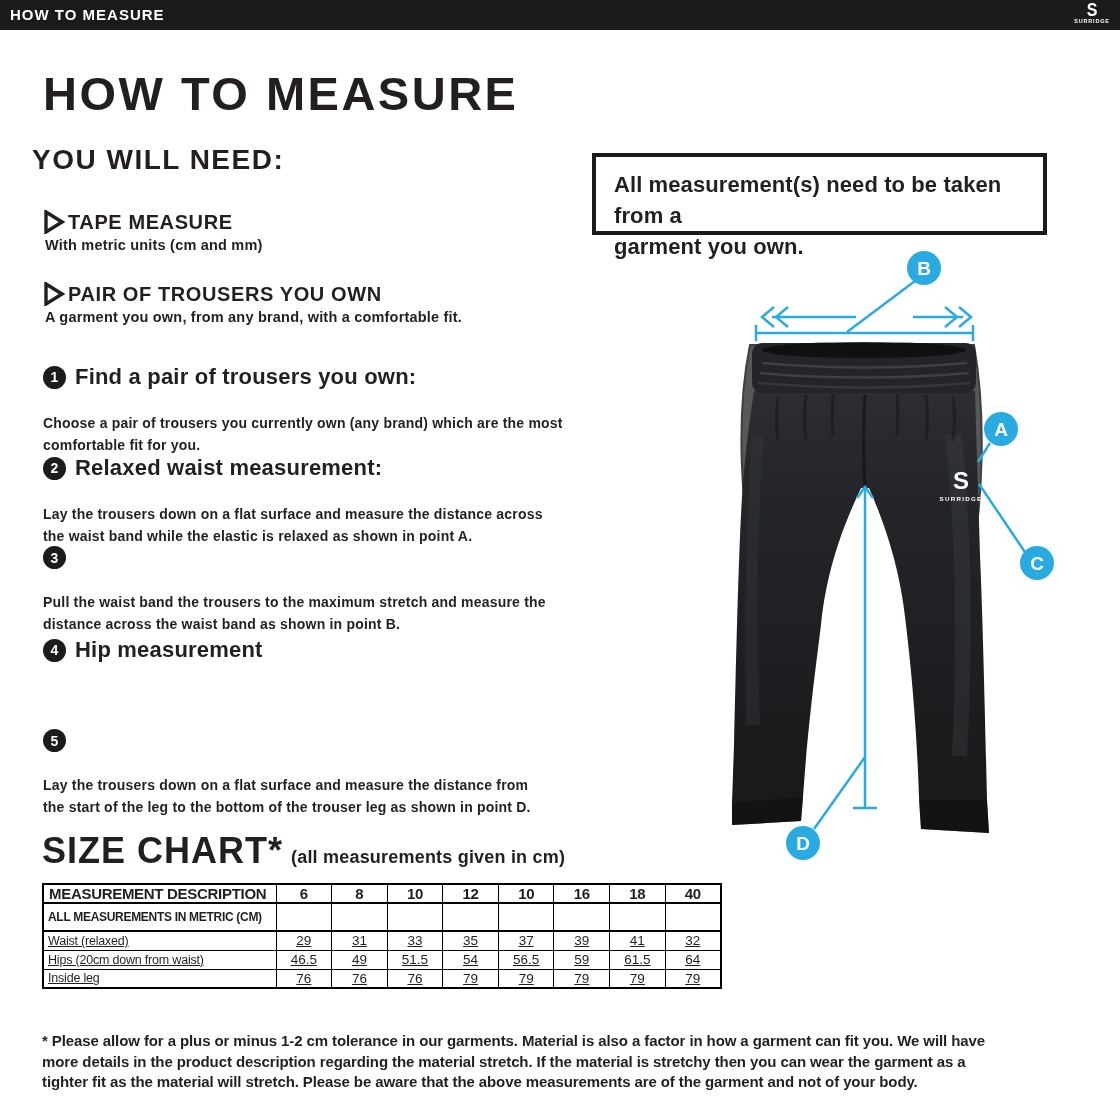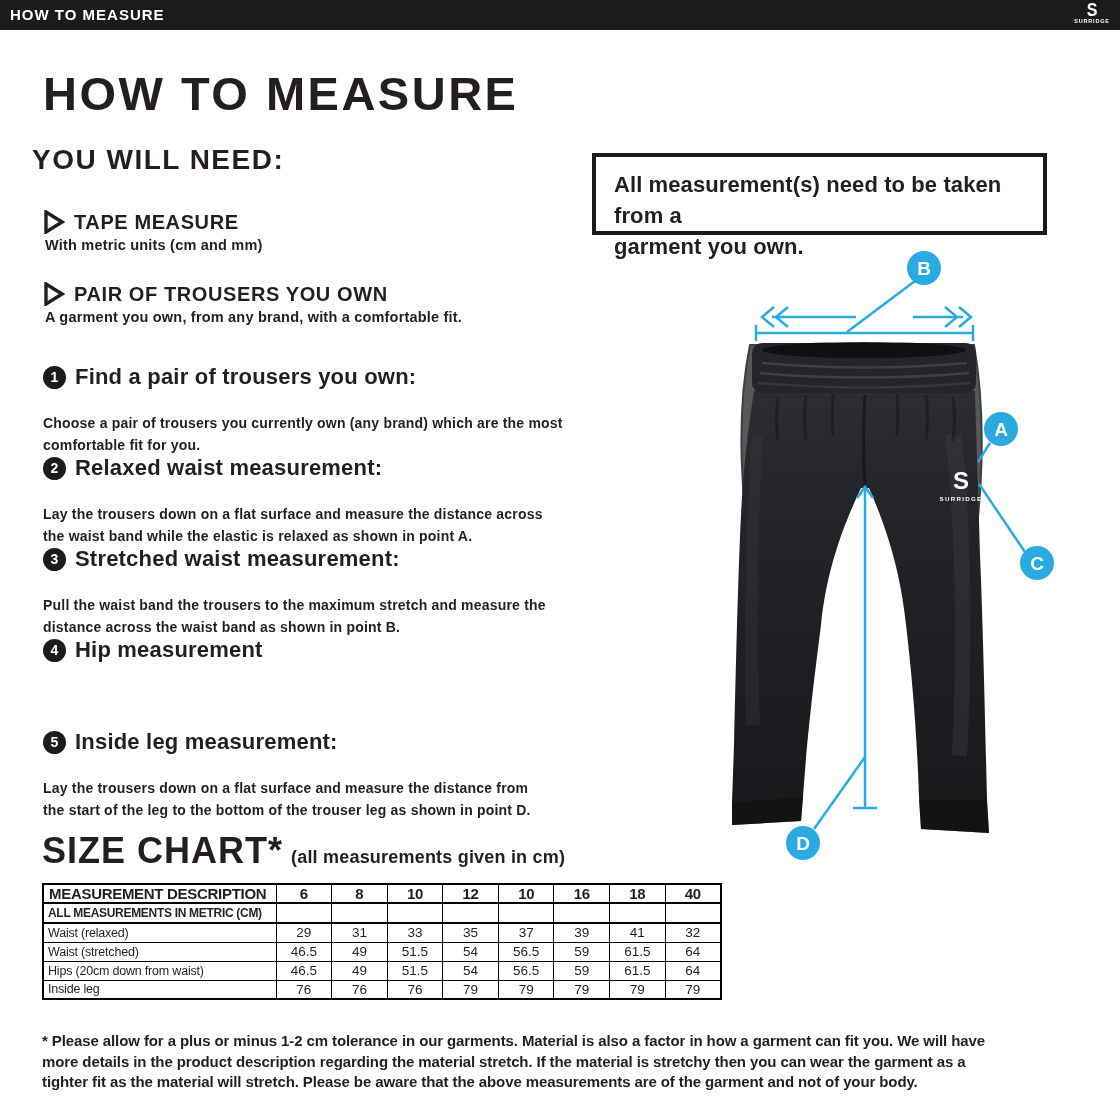--- a/index.html
+++ b/index.html
@@ -14,21 +14,21 @@
   .topbar-logo { position:absolute; right:8px; top:1px; width:40px; height:28px; text-align:center; }
   .topbar-logo .s { display:block; color:#fff; font-weight:bold; font-size:16px; line-height:17px;
                     transform:scaleY(1.15); }
   .topbar-logo .name { display:block; color:#fff; font-size:5.5px; font-weight:bold; letter-spacing:0.8px; }
 
   
   .h1 { position:absolute; left:43px; top:66px; font-size:47px; font-weight:bold; letter-spacing:2.5px; }
   .h2-need { position:absolute; left:32px; top:144px; font-size:28px; font-weight:bold; letter-spacing:1.5px; }
 
   .need-item { position:absolute; left:43px; }
-  .need-item .row { display:flex; align-items:center; gap:9px; }
+  .need-item .row { display:flex; align-items:center; gap:3px; }
   .need-item .title { font-size:20px; font-weight:bold; letter-spacing:0.6px; }
   .need-item .desc { margin-top:3px; font-size:14.5px; font-weight:bold; letter-spacing:0.2px; padding-left:2px; }
   .tri-icon svg { display:block; }
 
   .step { position:absolute; left:43px; width:600px; }
   .step .head { display:flex; align-items:center; gap:9px; }
   .num-badge { flex:0 0 auto; width:23px; height:23px; border-radius:50%; background:#1c1c1c; color:#fff;
                font-size:14px; font-weight:bold; display:flex; align-items:center; justify-content:center; }
   .step .title { font-size:22px; font-weight:bold; letter-spacing:0.2px; }
   .step .body { margin-top:23px; font-size:14px; line-height:21.5px; font-weight:bold;
@@ -45,23 +45,23 @@
   .size-chart-head .small { font-size:18px; font-weight:bold; margin-left:8px; letter-spacing:0.2px; }
 
   table.chart { position:absolute; left:42px; top:883px; border-collapse:collapse; table-layout:fixed;
                 width:678px; }
   table.chart col.lab { width:233px; }
   table.chart col.val { width:55.6px; }
   table.chart th, table.chart td { border:1px solid #000; overflow:hidden; }
   table.chart { border:2px solid #000; }
   tr.hdr th { height:19px; font-size:15px; font-weight:bold; border-bottom:2px solid #000; letter-spacing:-0.3px; }
   tr.hdr th.lab { text-align:left; padding-left:5px; }
-  tr.metric td { height:20px; border-bottom:2px solid #000;margin-left:29px; }
+  tr.metric td { height:28px; border-bottom:2px solid #000;margin-left:29px; }
   tr.metric td.lab { font-size:12px; font-weight:bold; padding-left:4px; letter-spacing:-0.3px; }
-  tr.data td { height:19px; font-size:13.5px; text-align:center; }
+  tr.data td { height:19px; font-size:13.5px; text-align:center;text-decoration:underline; }
   tr.data td.lab { text-align:left; padding-left:4px; font-size:12.5px; letter-spacing:-0.2px; }
 
   .footnote { position:absolute; left:42px; top:1031px; width:1050px; font-size:15px; font-weight:bold;
               line-height:20.5px; white-space:pre-line; letter-spacing:-0.1px; }
 
   
   .diagram { position:absolute; left:690px; top:235px; width:420px; height:670px; }
   .badge-letter { font-size:19px; font-weight:bold; fill:#ffffff; }
   .pants-logo-s { font-size:24px; font-weight:bold; fill:#ffffff; }
   .pants-logo-name { font-size:6.2px; font-weight:bold; fill:#ffffff; letter-spacing:1.3px; }
@@ -120,37 +120,35 @@
       <span class="num-badge">2</span>
       <span class="title">Relaxed waist measurement:</span>
     </div>
     <div class="body">Lay the trousers down on a flat surface and measure the distance across
 the waist band while the elastic is relaxed as shown in point A.</div>
   </div>
 
   <div class="step" style="top:546px;">
     <div class="head">
       <span class="num-badge">3</span>
-      <span class="title">Stretched waist measurement:</span>
     </div>
     <div class="body">Pull the waist band the trousers to the maximum stretch and measure the
 distance across the waist band as shown in point B.</div>
   </div>
 
   <div class="step" style="top:637px;">
     <div class="head">
       <span class="num-badge">4</span>
       <span class="title">Hip measurement</span>
     </div>
   </div>
 
   <div class="step" style="top:729px;">
     <div class="head">
       <span class="num-badge">5</span>
-      <span class="title">Inside leg measurement:</span>
     </div>
     <div class="body">Lay the trousers down on a flat surface and measure the distance from
 the start of the leg to the bottom of the trouser leg as shown in point D.</div>
   </div>
 
   <div class="notice">
     <div class="txt">All measurement(s) need to be taken from a
 garment you own.</div>
   </div>
 
@@ -196,31 +194,20 @@
     <tr class="data">
       <td class="lab">Waist (relaxed)</td>
       <td>29</td>
       <td>31</td>
       <td>33</td>
       <td>35</td>
       <td>37</td>
       <td>39</td>
       <td>41</td>
       <td>32</td>
-    </tr>
-    <tr class="data">
-      <td class="lab">Waist (stretched)</td>
-      <td>46.5</td>
-      <td>49</td>
-      <td>51.5</td>
-      <td>54</td>
-      <td>56.5</td>
-      <td>59</td>
-      <td>61.5</td>
-      <td>64</td>
     </tr>
     <tr class="data">
       <td class="lab">Hips (20cm down from waist)</td>
       <td>46.5</td>
       <td>49</td>
       <td>51.5</td>
       <td>54</td>
       <td>56.5</td>
       <td>59</td>
       <td>61.5</td>

